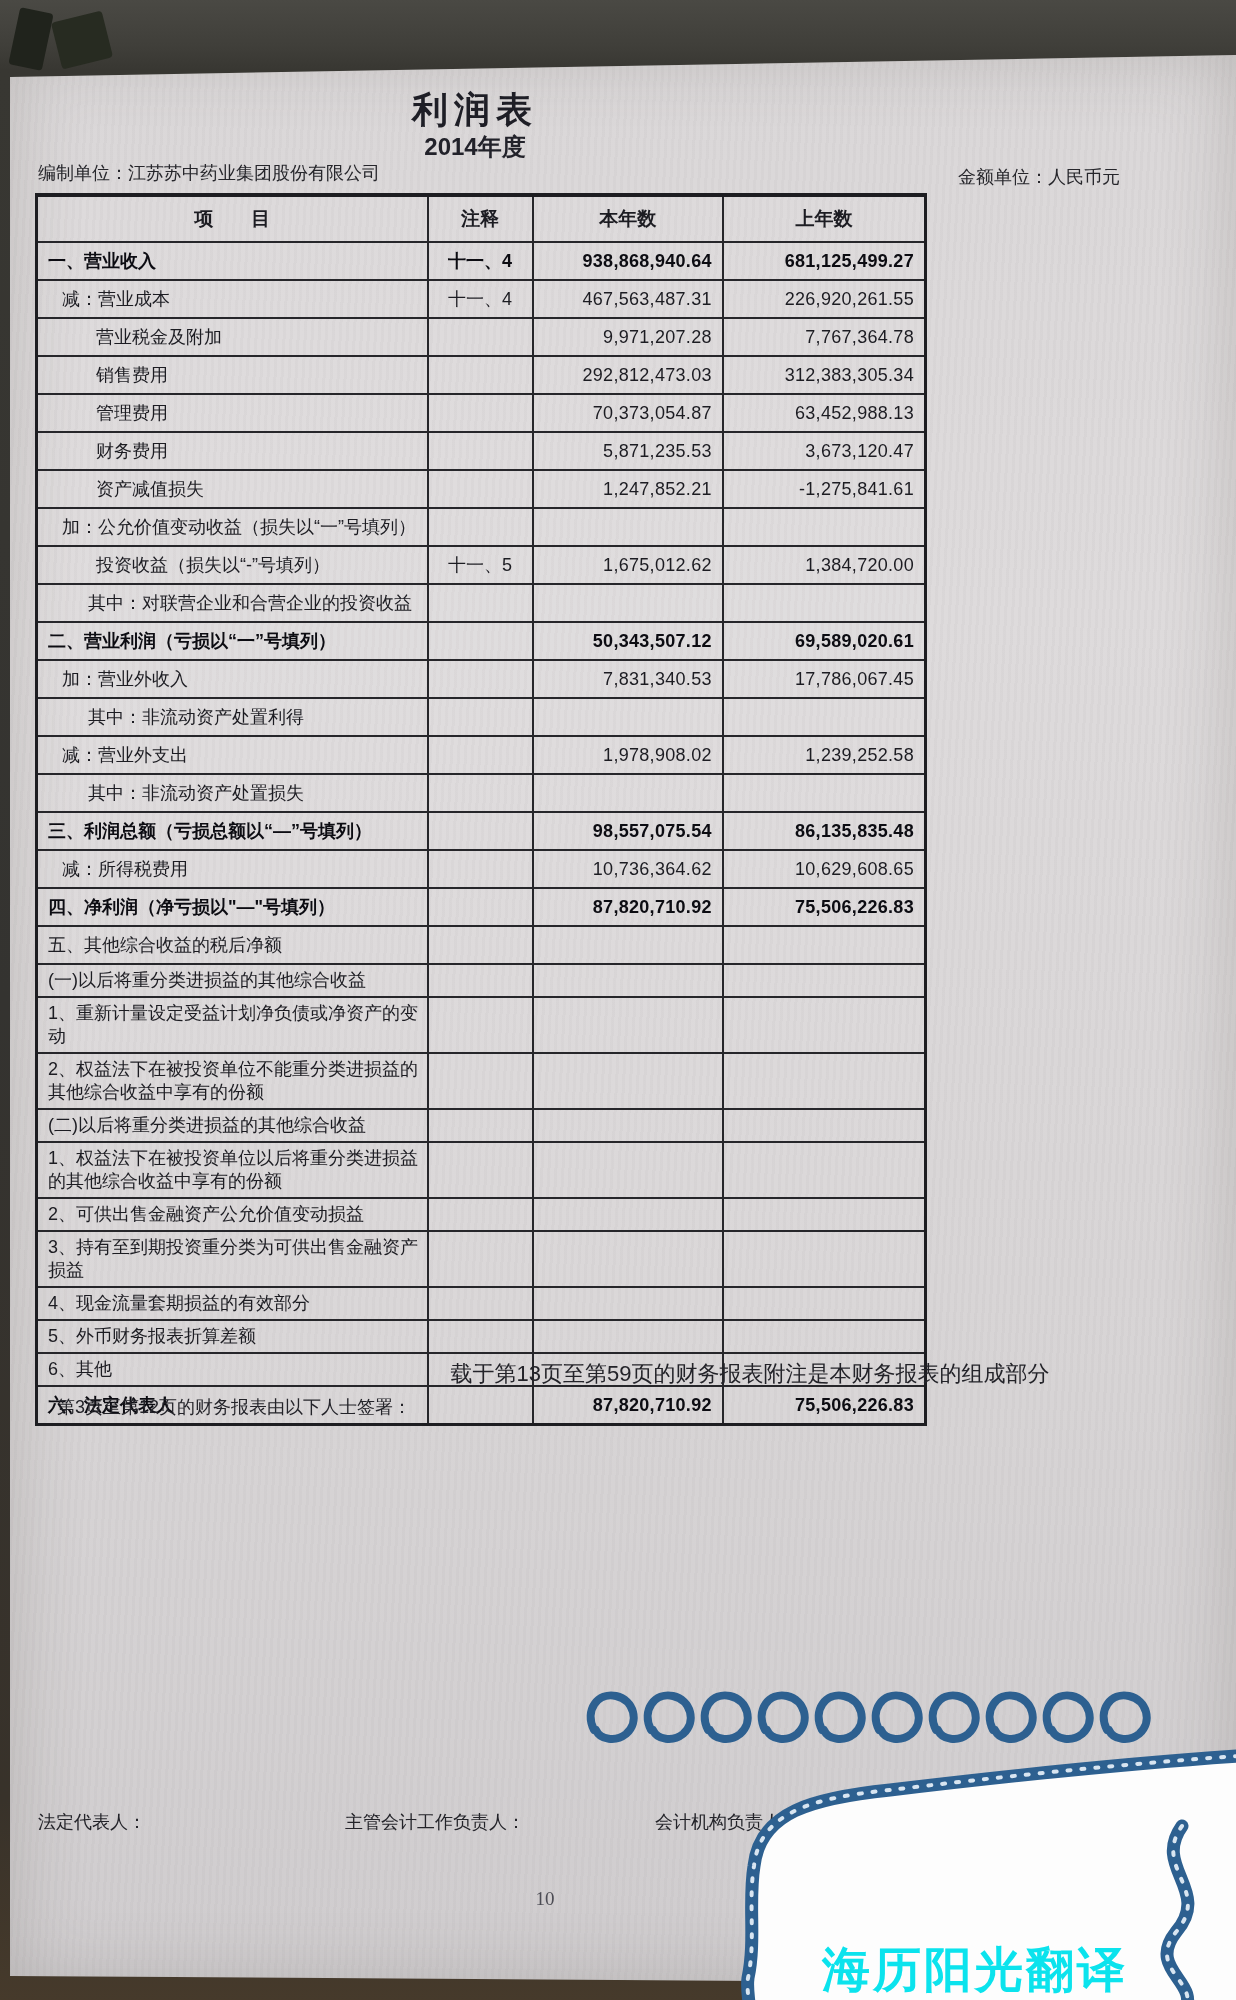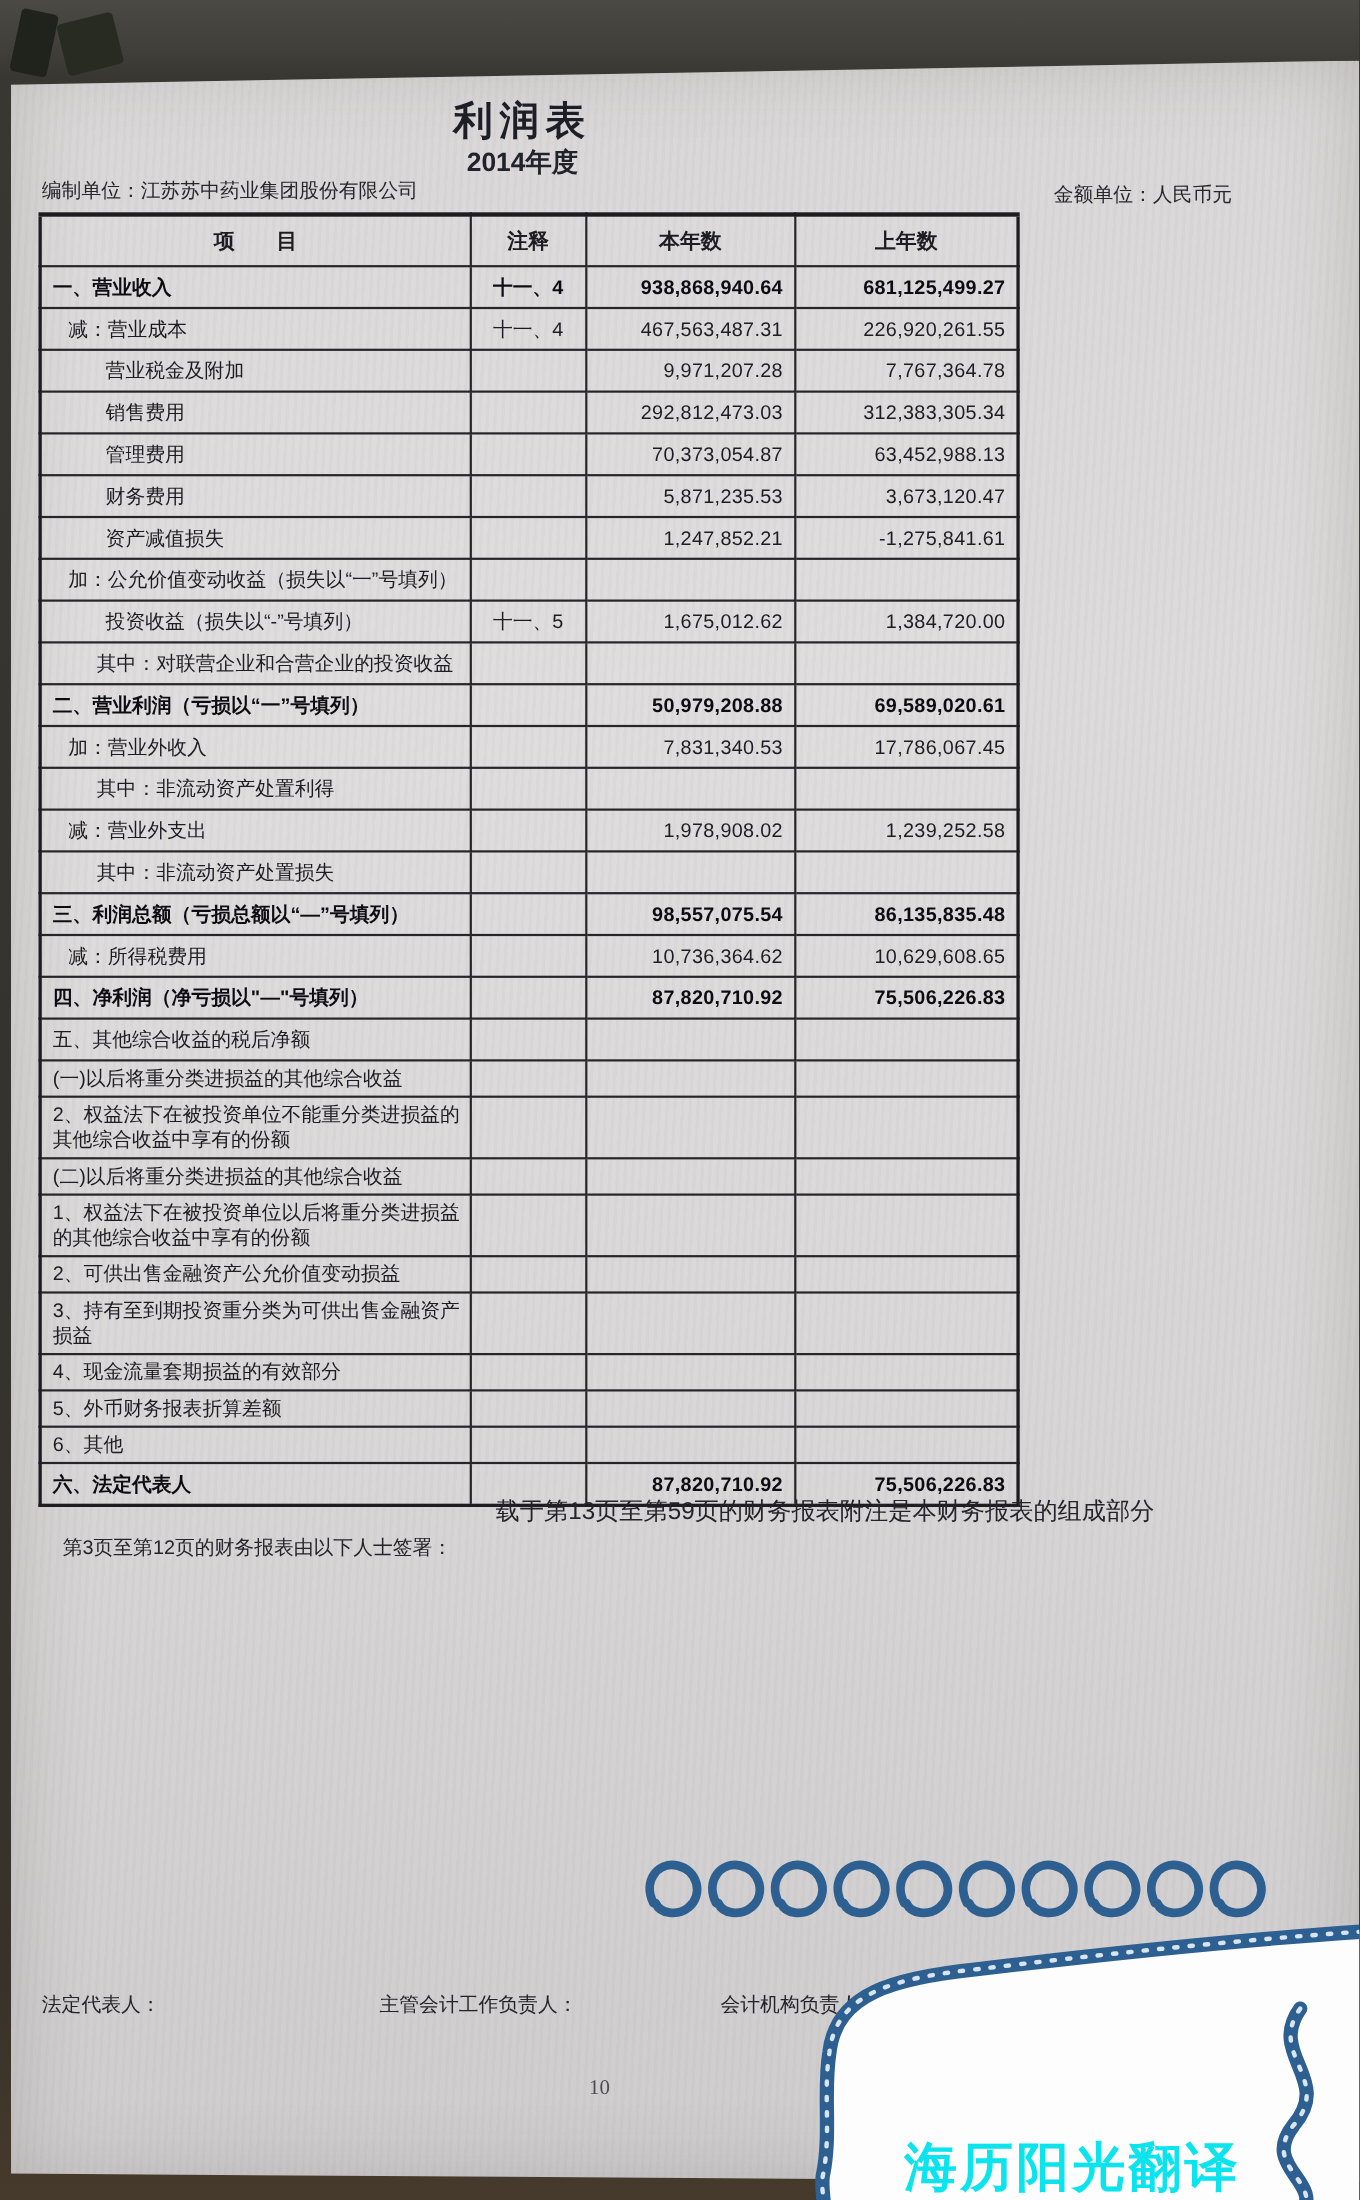--- a/index.html
+++ b/index.html
@@ -143,21 +143,21 @@
   </tr>
           <tr>
     <td class="c-item ind3">其中：对联营企业和合营企业的投资收益</td>
     <td class="c-note"></td>
     <td class="c-num"></td>
     <td class="c-num"></td>
   </tr>
           <tr class="b">
     <td class="c-item ind0">二、营业利润（亏损以“一”号填列）</td>
     <td class="c-note"></td>
-    <td class="c-num">50,979,208.88</td>
+    <td class="c-num">50,343,507.12</td>
     <td class="c-num">69,589,020.61</td>
   </tr>
           <tr>
     <td class="c-item ind1">加：营业外收入</td>
     <td class="c-note"></td>
     <td class="c-num">7,831,340.53</td>
     <td class="c-num">17,786,067.45</td>
   </tr>
           <tr>
     <td class="c-item ind3">其中：非流动资产处置利得</td>
@@ -196,20 +196,26 @@
     <td class="c-num">75,506,226.83</td>
   </tr>
           <tr>
     <td class="c-item ind0">五、其他综合收益的税后净额</td>
     <td class="c-note"></td>
     <td class="c-num"></td>
     <td class="c-num"></td>
   </tr>
           <tr class="s">
     <td class="c-item ind0">(一)以后将重分类进损益的其他综合收益</td>
+    <td class="c-note"></td>
+    <td class="c-num"></td>
+    <td class="c-num"></td>
+  </tr>
+          <tr class="s">
+    <td class="c-item ind0">1、重新计量设定受益计划净负债或净资产的变动</td>
     <td class="c-note"></td>
     <td class="c-num"></td>
     <td class="c-num"></td>
   </tr>
           <tr class="s">
     <td class="c-item ind0">2、权益法下在被投资单位不能重分类进损益的其他综合收益中享有的份额</td>
     <td class="c-note"></td>
     <td class="c-num"></td>
     <td class="c-num"></td>
   </tr>

